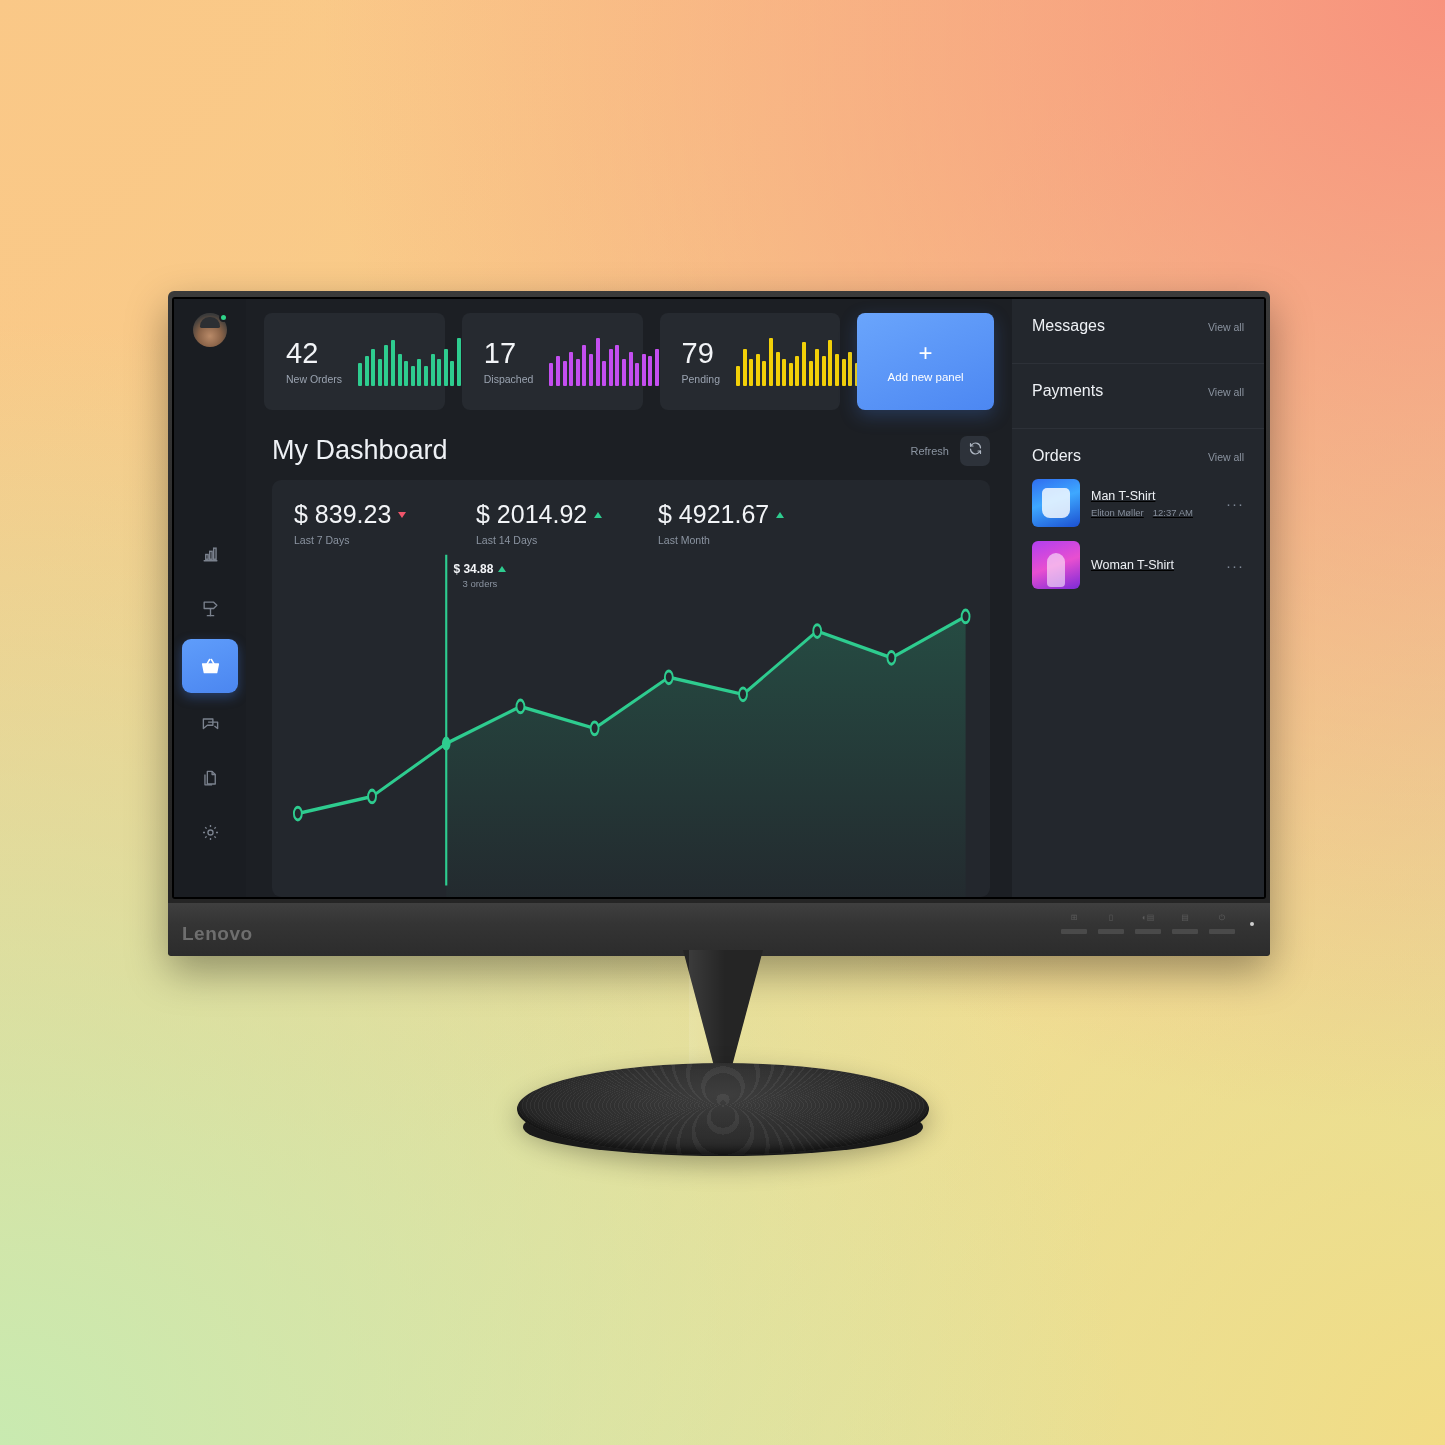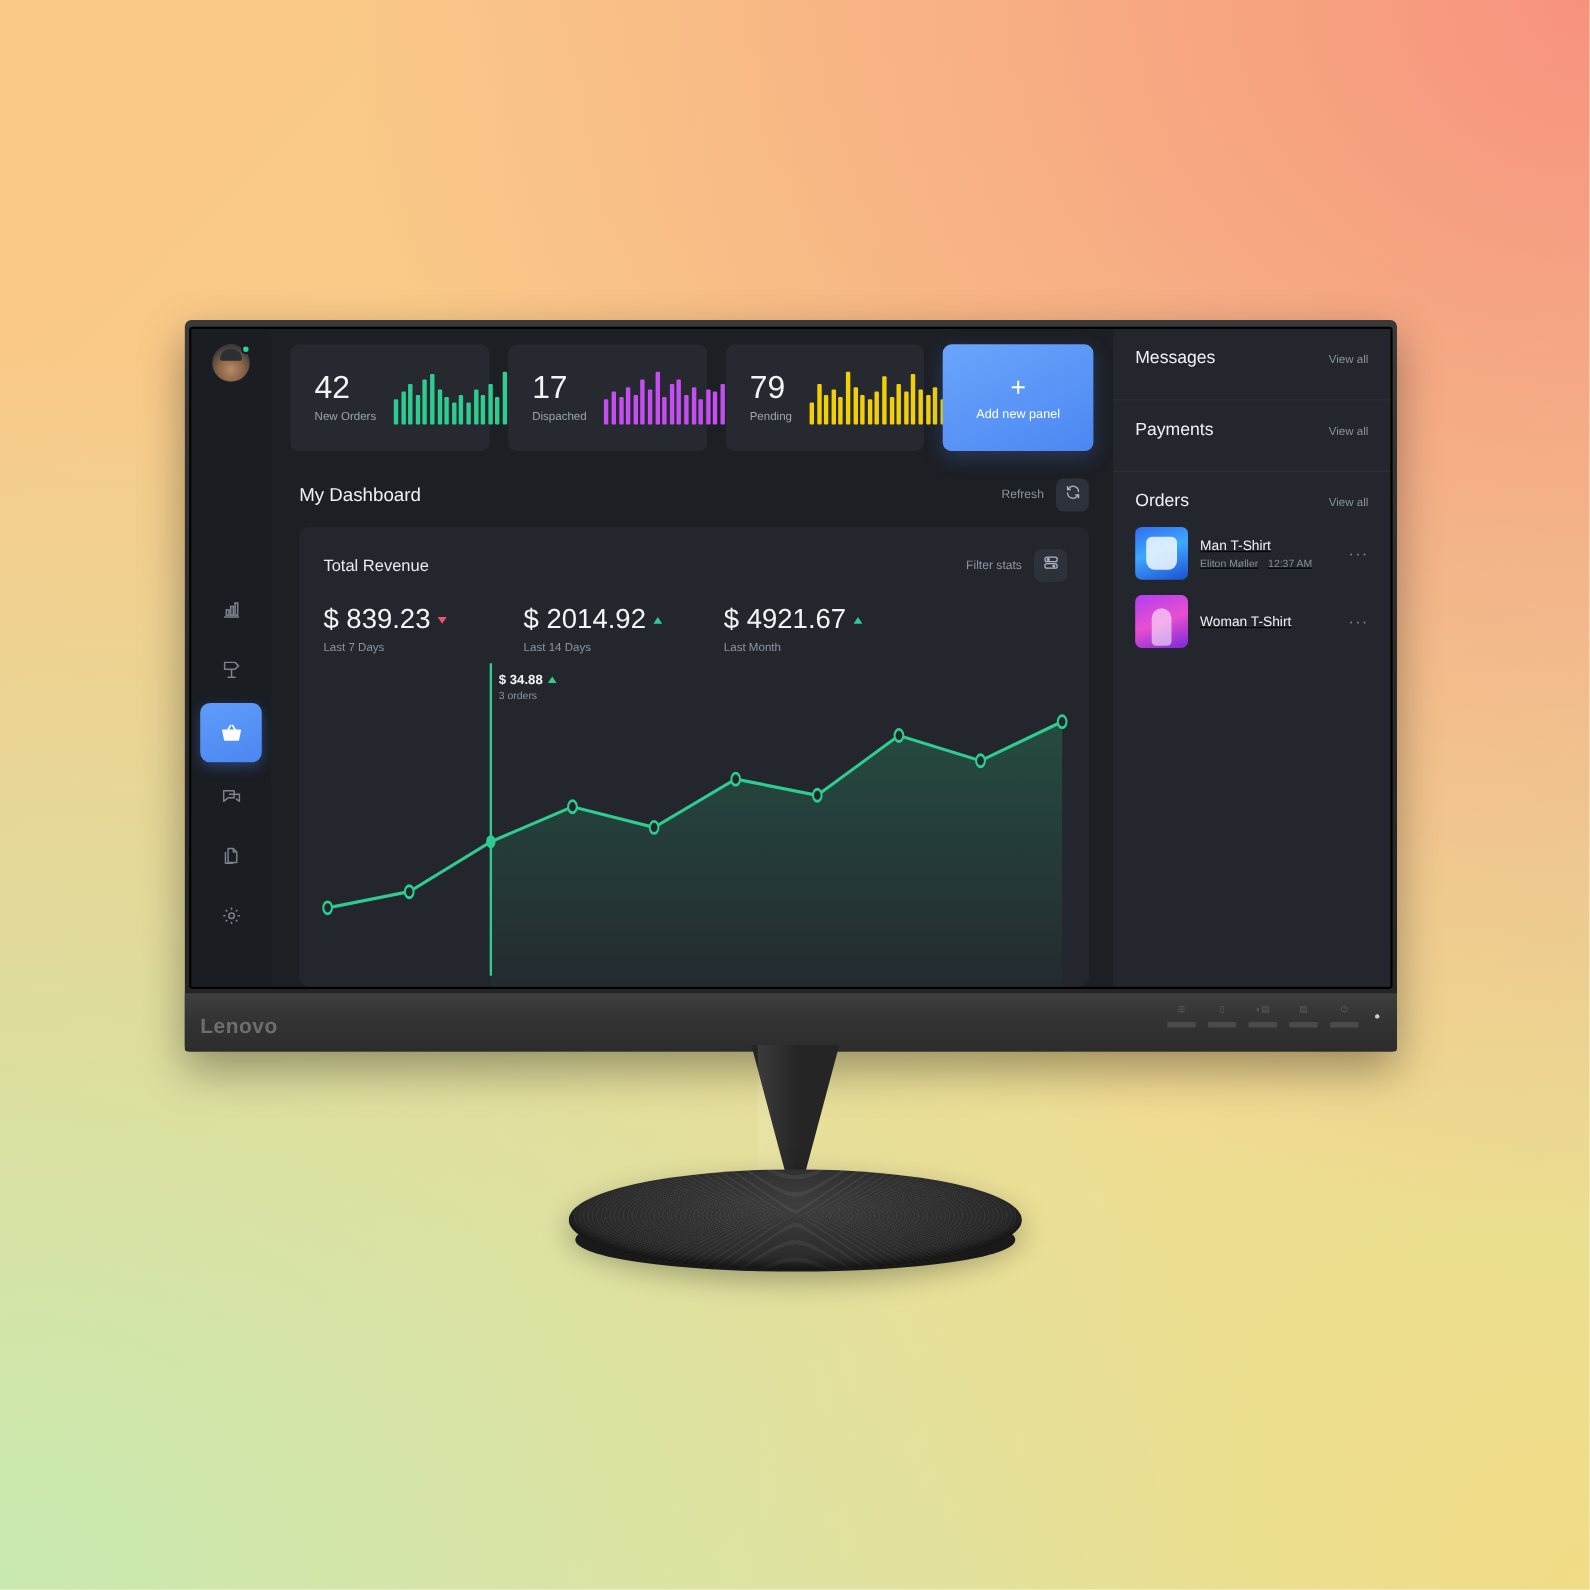--- a/index.html
+++ b/index.html
@@ -156,21 +156,21 @@
     color:#fff; gap: 6px;
     box-shadow: 0 6px 18px rgba(70,130,240,0.25);
   }
   .add-plus { font-size: 24px; line-height: 1; font-weight: 300; }
   .add-label { font-size: 11.5px; }
 
   #dash-header {
     display: flex; align-items: center; justify-content: space-between;
     padding: 25px 22px 14px 26px;
   }
-  #dash-title { font-size: 17px; color: #eef1f5; font-weight: 400; }
+  #dash-title { font-size: 27px; color: #eef1f5; font-weight: 400; }
   .hdr-actions { display:flex; align-items:center; gap: 11px; }
   .hdr-label { font-size: 11px; color: #8b94a1; }
   .icon-btn {
     width: 30px; height: 30px; border-radius: 7px;
     background: #2d323a; display:flex; align-items:center; justify-content:center;
     color: #aeb6c2;
   }
 
   #revenue-card {
     margin: 0 22px 0 26px;
@@ -180,21 +180,21 @@
   }
   .rev-head { display:flex; align-items:center; justify-content:space-between; padding: 20px 20px 0 22px; }
   .rev-title { font-size: 15px; color: #e6eaef; }
   .rev-figs { display: flex; padding: 20px 0 0 22px; gap: 0; }
   .fig { width: 182px; }
   .fig-val { font-size: 25px; color: #f2f4f7; display:flex; align-items:center; gap:7px; }
   .fig-sub { font-size: 10.5px; color: #8b94a1; margin-top: 5px; }
   .tri-up { width:0;height:0;border-left:4px solid transparent;border-right:4px solid transparent;border-bottom:6px solid #2ecc8f; }
   .tri-down { width:0;height:0;border-left:4px solid transparent;border-right:4px solid transparent;border-top:6px solid #f0556b; }
 
-  #chart-area { position: relative; flex: 1; min-height: 0; margin-top: 4px; }
+  #chart-area { position: relative; flex: 1; min-height: 0; margin-top: 4px; text-align: center; }
   #chart-svg { position:absolute; inset:0; width:100%; height:100%; }
   #tooltip {
     position: absolute; left: 200px; top: 18px; pointer-events:none;
   }
   .tt-val { font-size: 12px; color: #f2f4f7; font-weight: bold; display:flex; align-items:center; gap:5px;}
   .tt-sub { font-size: 9.5px; color: #8b94a1; margin-top: 2px; }
   #xaxis { display:flex; padding: 0 18px 10px 20px; }
   .xlab { flex:1; text-align:center; font-size: 10px; color: #828b98; }
 
   
@@ -420,36 +420,20 @@
                     <path d="M4 4v4h4"></path>
                   <path d="M4 13a8 8 0 0 0 13.7 5.3L20 16"></path>
                     <path d="M20 20v-4h-4"></path>
                 </svg>
               </span>
             </div>
           </div>
         </div>
 
         <div id="revenue-card">
-          <div class="rev-head">
-            <div class="rev-title">Total Revenue</div>
-            <div class="hdr-actions">
-              <span class="hdr-label">Filter stats</span>
-              <div class="icon-btn">
-                <span>
-                  <svg width="15" height="15" viewBox="0 0 24 24" fill="none" stroke="currentColor" stroke-width="1.8">
-                    <rect x="3" y="4" width="18" height="6.5" rx="3.25"></rect>
-                      <circle cx="8" cy="7.25" r="1.3" fill="currentColor"></circle>
-                    <rect x="3" y="13.5" width="18" height="6.5" rx="3.25"></rect>
-                      <circle cx="16" cy="16.75" r="1.3" fill="currentColor"></circle>
-                  </svg>
-                </span>
-              </div>
-            </div>
-          </div>
 
           <div class="rev-figs">
               <div class="fig">
                 <div class="fig-val">
                   <span>$ 839.23</span>
                   <span class="tri-down"></span>
                 </div>
                 <div class="fig-sub">Last 7 Days</div>
               </div>
               <div class="fig">

